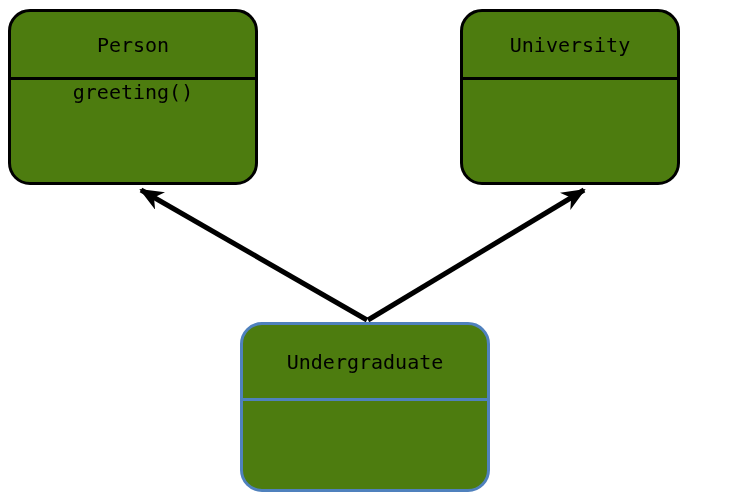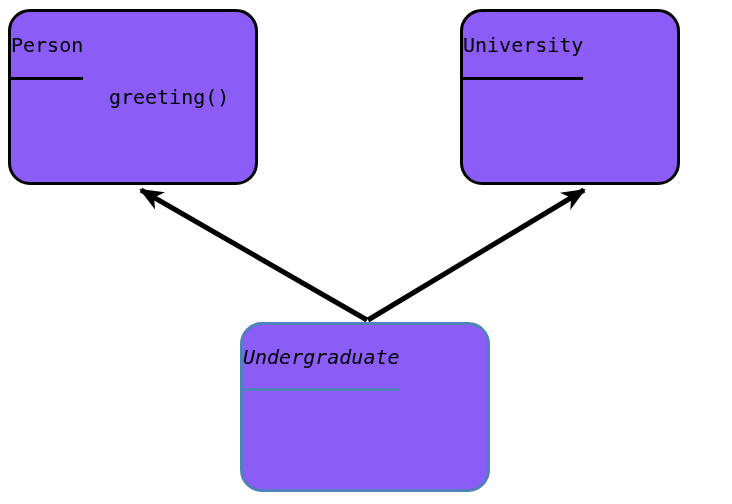--- a/index.html
+++ b/index.html
@@ -21,23 +21,23 @@
     top: 0;
     width: 732px;
     height: 504px;
     pointer-events: none;
   }
   .class-box {
     position: absolute;
     box-sizing: border-box;
     border: 3px solid #000000;
     border-radius: 22px;
-    background: #8b5cf6;
+    background: #4d7c0f;
     display: flex;
-    flex-direction: row;
+    flex-direction: column;
   }
   #box-person {
     left: 8px;
     top: 9px;
     width: 250px;
     height: 176px;
   }
   #box-university {
     left: 460px;
     top: 9px;
@@ -55,27 +55,26 @@
     border-bottom: 3px solid #000000;
     display: flex;
     align-items: center;
     justify-content: center;
   }
   #box-person .class-header,
   #box-university .class-header {
     height: 68px;
   }
   #box-undergraduate .class-header {
-    height: 66px;
-    font-style: italic;
+    height: 76px;
   }
   .class-body {
     flex: 1;
     display: flex;
-    align-items: center;
+    align-items: flex-start;
     justify-content: center;
   }
   .class-name,
   .class-method {
     font-size: 20px;
     color: #000000;
     white-space: pre;
   }
 </style>
 </head>

